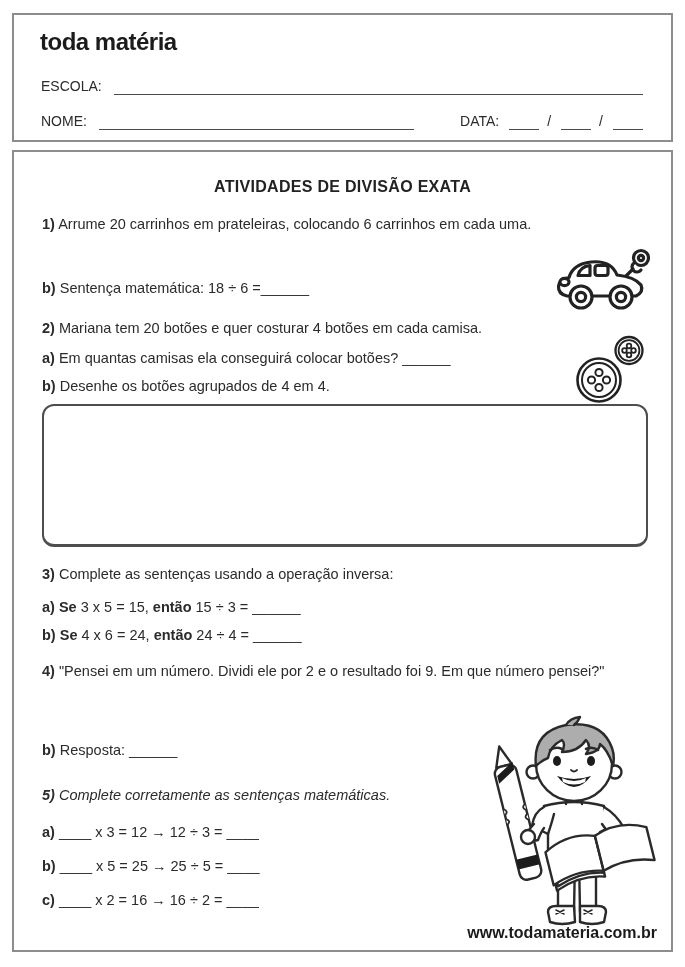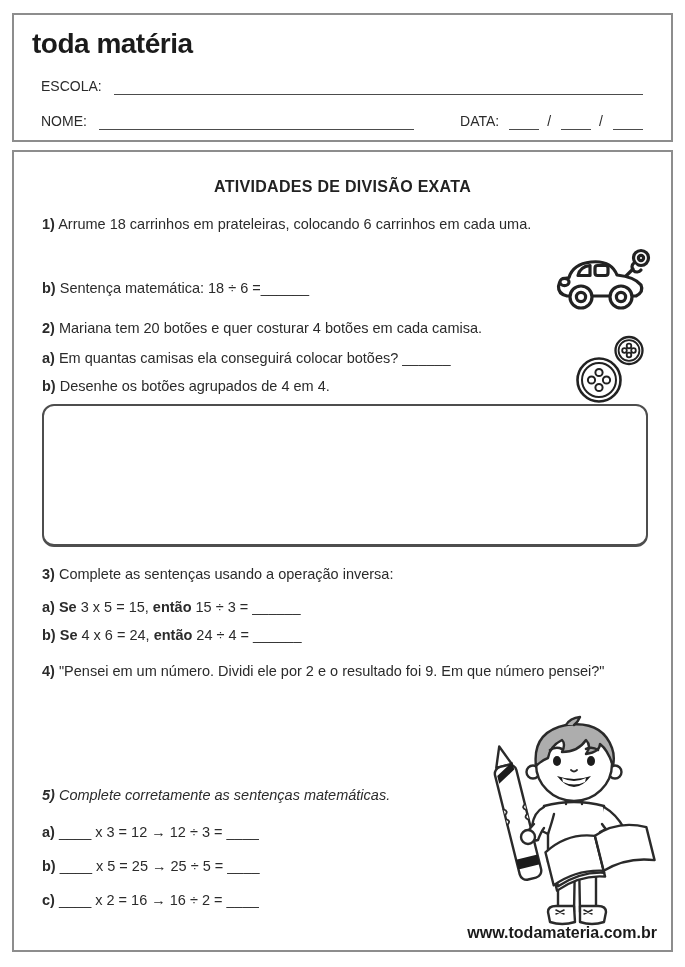--- a/index.html
+++ b/index.html
@@ -11,22 +11,22 @@
     position:relative;
     overflow:hidden;
   }
   .box {
     position:absolute;
     background:#fff;
     border:2px solid #8d8d8d;
   }
   .header-box { left:12px; top:13px; width:661px; height:129px; }
   .logo {
-    position:absolute; left:18px; top:13px;
-    font-size:28px; font-weight:bold; letter-spacing:-0.5px; color:#1b1b1b;
+    position:absolute; left:26px; top:13px;
+    font-size:24px; font-weight:bold; letter-spacing:-0.5px; color:#1b1b1b;
   }
   .hrow {
     position:absolute; left:27px; right:28px;
     display:flex; align-items:flex-end;
     font-size:14px; color:#2b2b2b;
   }
   .row-escola { top:60px; height:20px;justify-content:space-between; }
   .row-nome  { top:95px; height:20px; }
   .hlabel { font-weight:normal; padding-bottom:1px; }
   .fill-line {
@@ -100,21 +100,21 @@
     <div class="date-line"></div>
     <span class="slash">/</span>
     <div class="date-line"></div>
   </div>
 </div>
 
 <div class="box content-box">
 
   <div class="title">ATIVIDADES DE DIVISÃO EXATA</div>
 
-  <div class="line q1"><b>1)</b><span> Arrume 18 carrinhos em prateleiras, colocando 6 carrinhos em cada uma.</span></div>
+  <div class="line q1"><b>1)</b><span> Arrume 20 carrinhos em prateleiras, colocando 6 carrinhos em cada uma.</span></div>
   <div class="line q1b"><b>b)</b><span> Sentença matemática: 18 ÷ 6 =______</span></div>
 
   <div class="car-illus">
     <svg viewBox="0 0 102 68" fill="none" stroke="#222" stroke-width="3.2" stroke-linecap="round" stroke-linejoin="round">
       <g>
         <circle cx="87" cy="12" r="7.5" fill="#fff"></circle>
         <circle cx="87" cy="12" r="2.6" fill="#fff"></circle>
         <path d="M80 17 a5 5 0 1 0 7 7" fill="#fff"></path>
         <path d="M79 23 L71 31"></path>
       </g>
@@ -150,20 +150,21 @@
     </svg>
   </div>
 
   <div class="draw-box"></div>
 
   <div class="line q3"><b>3)</b><span> Complete as sentenças usando a operação inversa:</span></div>
   <div class="line q3a"><b>a)</b><b> Se</b><span> 3 x 5 = 15, </span><b>então</b><span> 15 ÷ 3 = ______</span></div>
   <div class="line q3b"><b>b)</b><b> Se</b><span> 4 x 6 = 24, </span><b>então</b><span> 24 ÷ 4 = ______</span></div>
 
   <div class="line q4"><b>4)</b><span> "Pensei em um número. Dividi ele por 2 e o resultado foi 9. Em que número pensei?"</span></div>
+  <div class="line q4b"><b>b)</b><span> Resposta: ______</span></div>
 
   <div class="line q5"><b>5)</b><span> Complete corretamente as sentenças matemáticas.</span></div>
   <div class="line q5a"><b>a)</b><span> ____ x 3 = 12 → 12 ÷ 3 = ____</span></div>
   <div class="line q5b"><b>b)</b><span> ____ x 5 = 25 → 25 ÷ 5 = ____</span></div>
   <div class="line q5c"><b>c)</b><span> ____ x 2 = 16 → 16 ÷ 2 = ____</span></div>
 
   <div class="boy-illus">
     <svg viewBox="0 0 192 224" fill="#fff" stroke="#2a2a2a" stroke-width="2.4" stroke-linecap="round" stroke-linejoin="round">
 
       <g transform="rotate(-14 42 120)">

